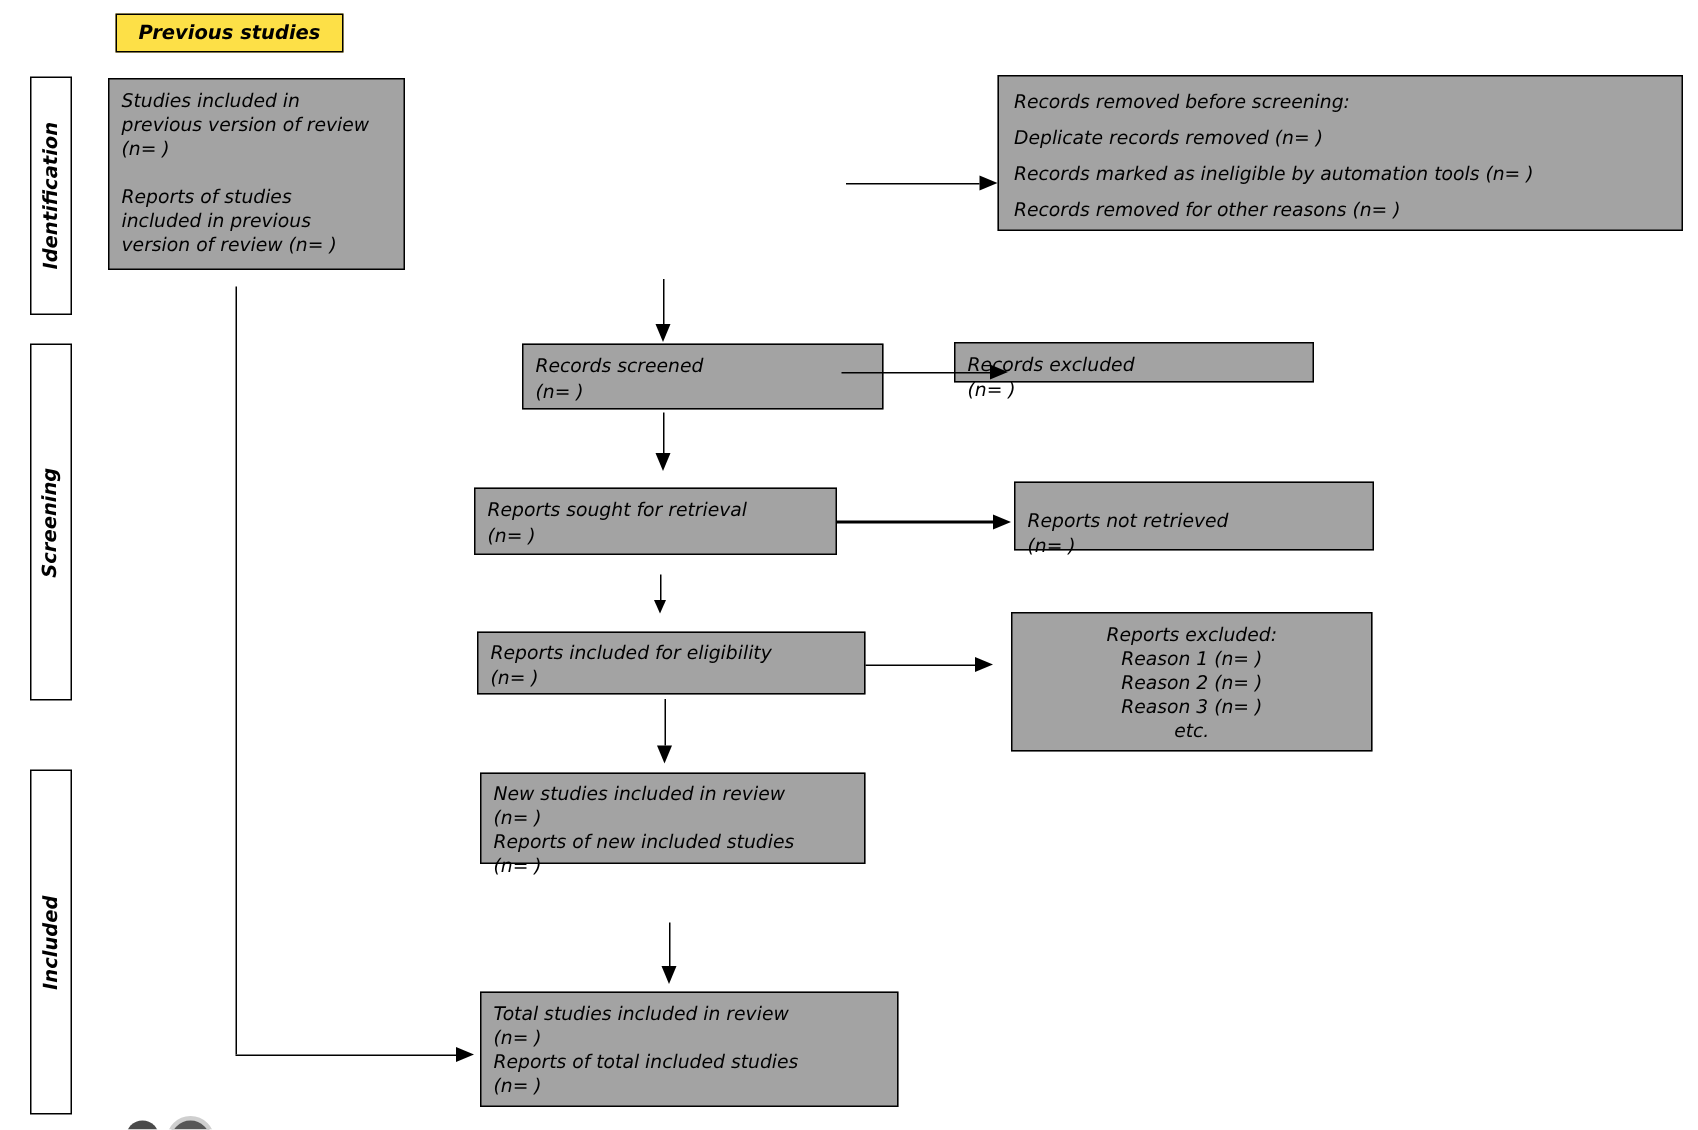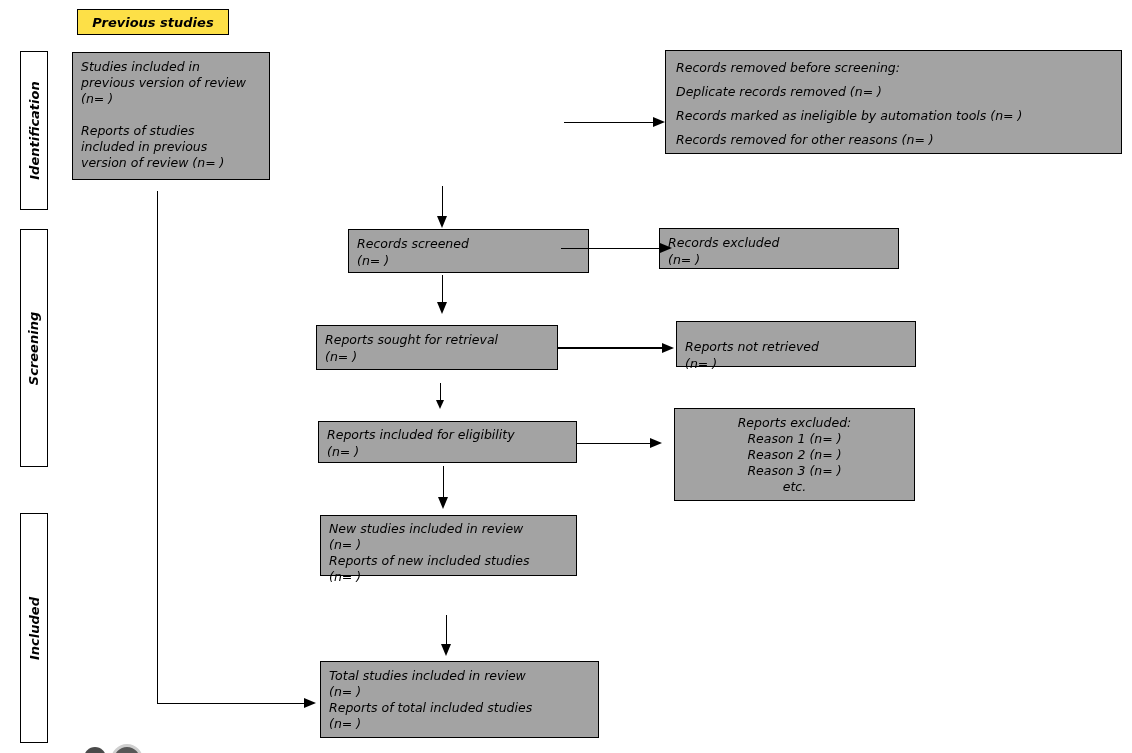--- a/index.html
+++ b/index.html
@@ -43,21 +43,21 @@
   
   #hdr-prev{left:77px;top:9px;width:152px;height:26px;}
   #hdr-new{left:309px;top:4px;width:815px;height:25px;font-size:13.5px;}
   #rail-identification{left:20px;top:51px;width:28px;height:159px;}
   #rail-screening{left:20px;top:229px;width:28px;height:238px;}
   #rail-included{left:20px;top:513px;width:28px;height:230px;}
   #box-previous{left:72px;top:52px;width:198px;height:128px;padding-top:6px;}
   #box-identified{left:312px;top:51px;width:252px;height:125px;padding-top:6px;}
   #box-removed{left:665px;top:50px;width:457px;height:104px;}
   #box-screened{left:320px;top:229px;width:241px;height:44px;line-height:17px;margin-left:28px;}
-  #box-excluded{left:659px;top:228px;width:240px;height:41px;line-height:17px;}
+  #box-excluded{left:636px;top:228px;width:240px;height:27px;line-height:17px;}
   #box-sought{left:316px;top:325px;width:242px;height:45px;line-height:17px;}
   #box-notretrieved{left:676px;top:321px;width:240px;height:46px;padding-top:16px;line-height:17px;}
   #box-assessed{left:318px;top:421px;width:259px;height:42px;padding-top:4px;line-height:17px;}
   #box-rexcluded{left:674px;top:408px;width:241px;height:93px;padding-top:6px;text-align:center;}
   #box-newstudies{left:320px;top:515px;width:257px;height:61px;}
   #box-total{left:320px;top:661px;width:279px;height:77px;padding-top:6px;font-style:italic;}
 </style>
 </head>
 <body>
 

